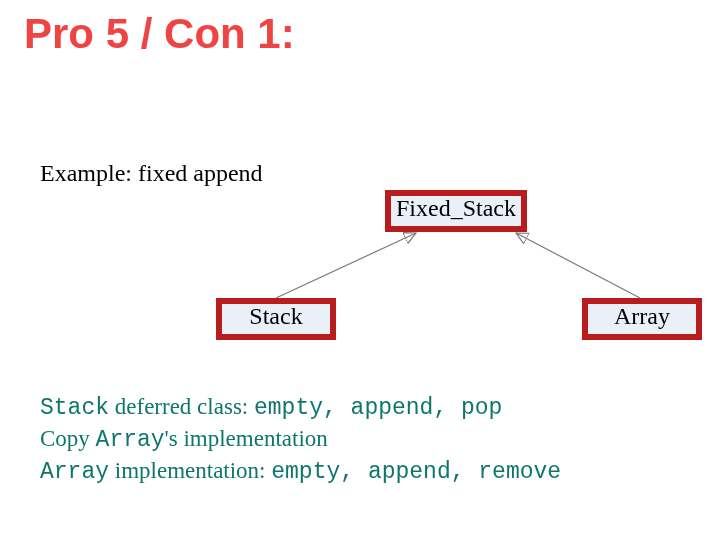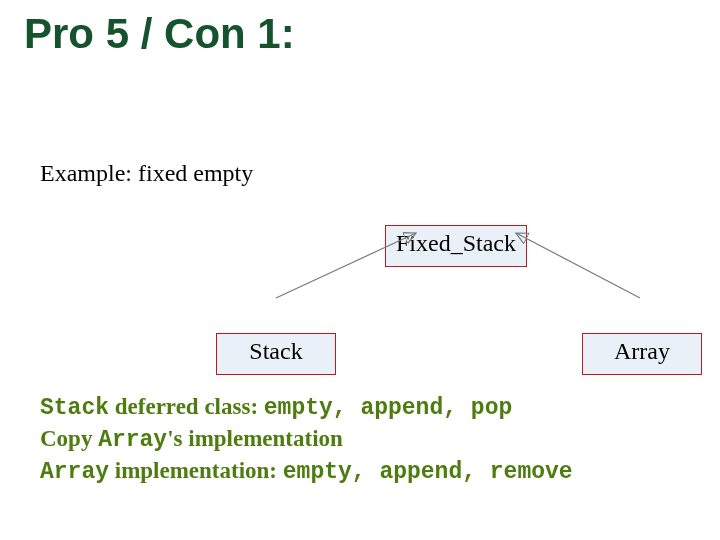--- a/index.html
+++ b/index.html
@@ -8,44 +8,43 @@
     height: 540px;
     background: #ffffff;
     font-family: "Times New Roman", Times, serif;
     position: relative;
     overflow: hidden;
   }
   .title {
     position: absolute;
     left: 24px;
     top: 12px;
-    color: #14532d;
+    color: #ef4444;
     font-size: 42px;
     font-weight: bold;
     line-height: 1.05;
     font-family: Arial, Helvetica, sans-serif;
   }
   .example {
     position: absolute;
     left: 40px;
     top: 160px;
     color: #000;
     font-size: 24px;
   }
   .box {
     position: absolute;
     background: #eaf0f8;
-    border: 1px solid #b91c1c;
+    border: 6px solid #b91c1c;
     font-size: 24px;
     color: #000;
     display: flex;
-    align-items: flex-start;
+    align-items: flex-end;
     justify-content: center;
     padding: 4px 10px;
-    margin-top: 35px;
   }
   .box-top {
     left: 385px;
     top: 190px;
     width: 142px;
     height: 42px;
   }
   .box-left {
     left: 216px;
     top: 298px;
@@ -59,35 +58,34 @@
     height: 42px;
   }
   .arrow {
     position: absolute;
     pointer-events: none;
   }
   .desc {
     position: absolute;
     left: 40px;
     top: 392px;
-    color: #4d7c0f;
+    color: #0f766e;
     font-size: 23px;
     line-height: 1.3;
-    font-weight: bold;
   }
   .mono { font-family: "Courier New", Courier, monospace; }
 </style>
 </head>
 <body>
 
 <div class="title">
   <span>Pro 5 / Con 1:</span><br>
 </div>
 
-<div class="example">Example: fixed empty</div>
+<div class="example">Example: fixed append</div>
 
 <div class="box box-top">
   <span>Fixed_Stack</span>
 </div>
 <div class="box box-left">
   <span>Stack</span>
 </div>
 <div class="box box-right">
   <span>Array</span>
 </div>

